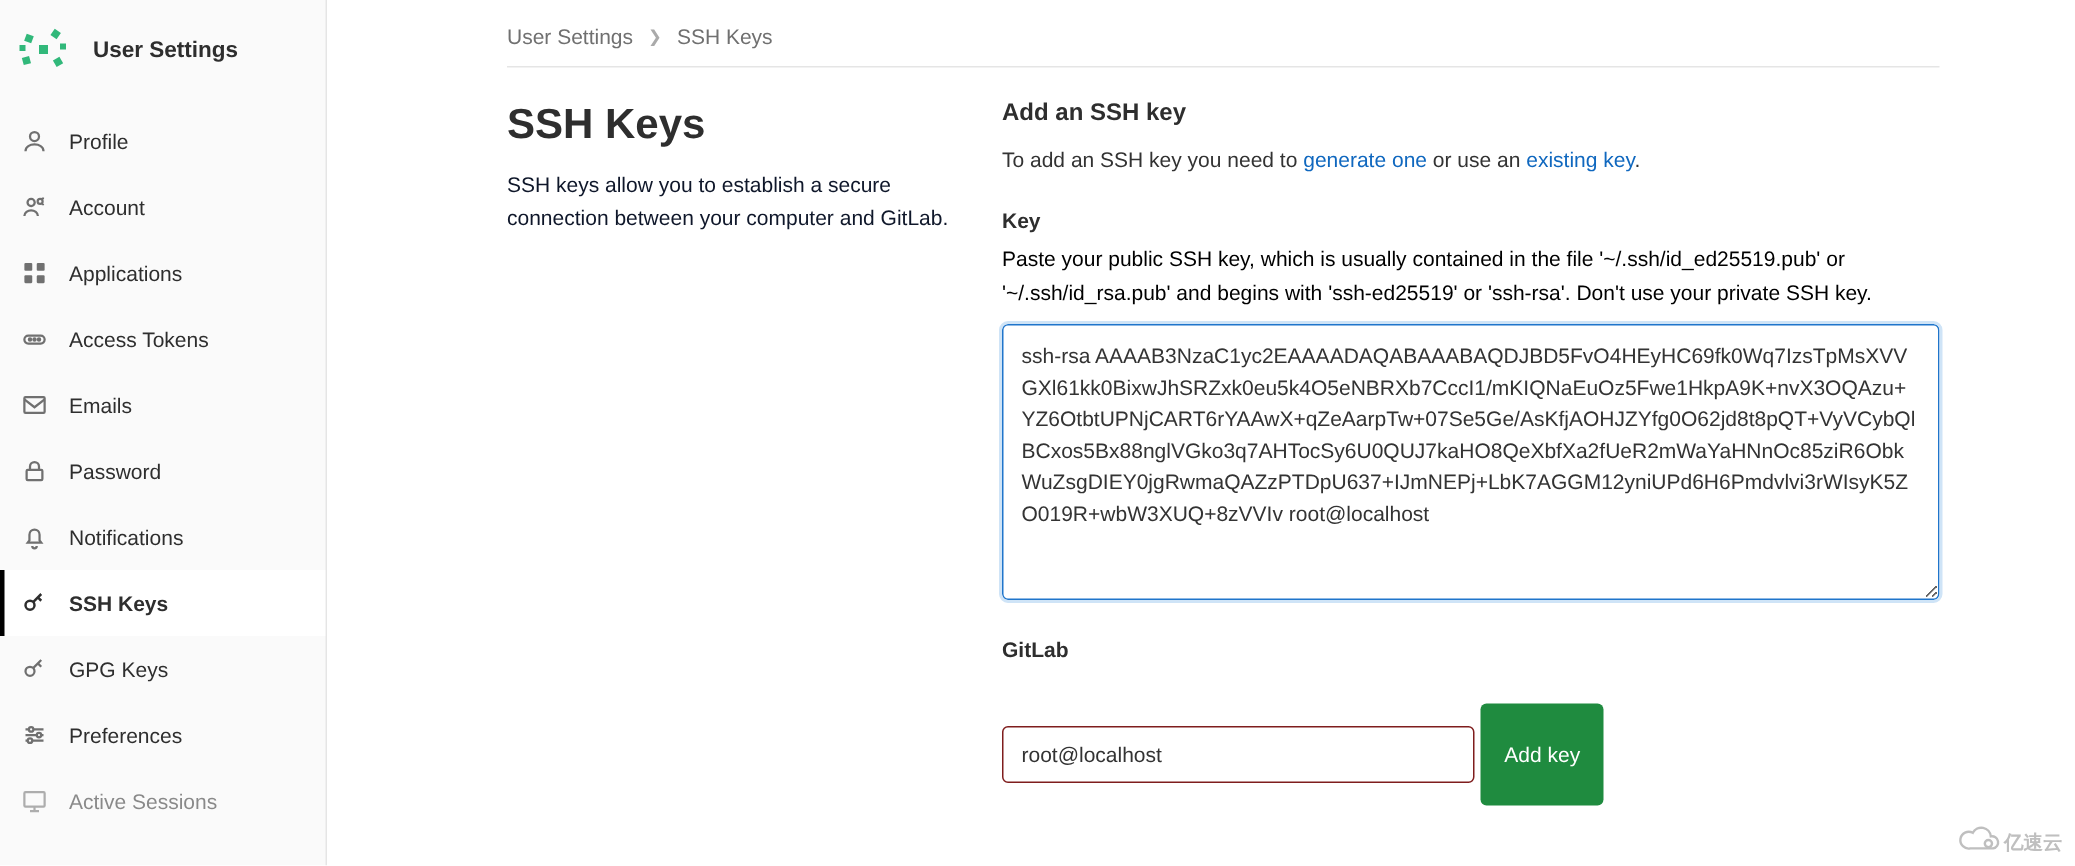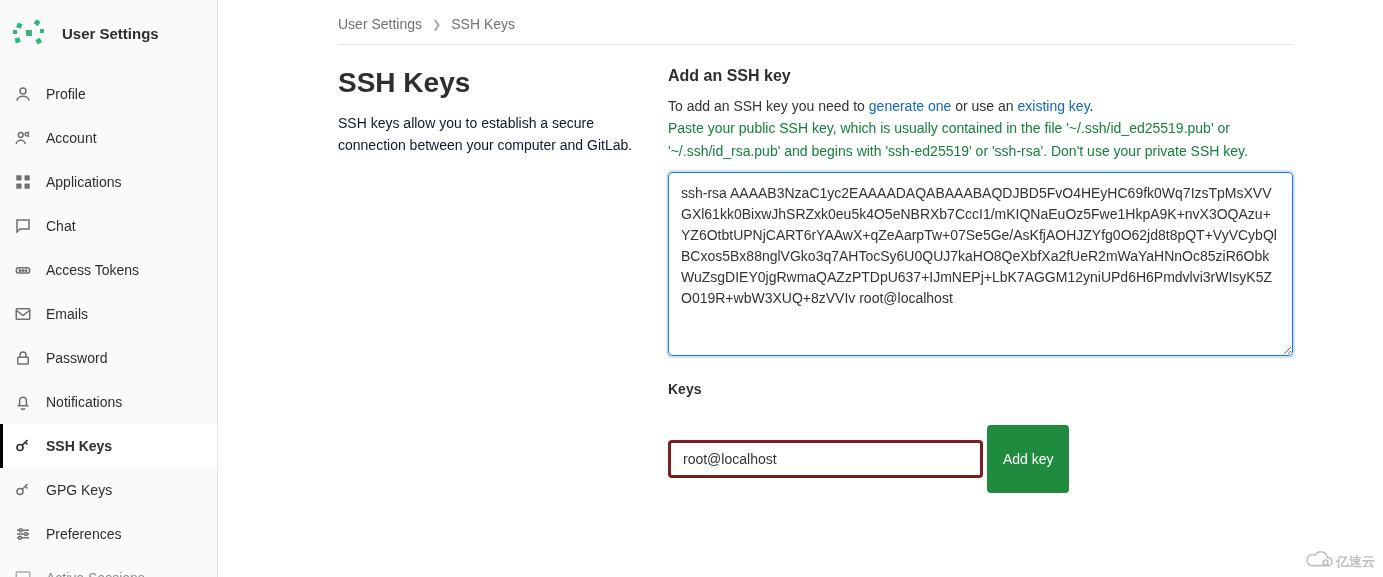--- a/index.html
+++ b/index.html
@@ -94,40 +94,40 @@
     font-weight: 600;
     margin-bottom: 10px;
     color:#2e2e2e;
   }
   .instruction { font-size:14px; line-height:1.6; color:#333; }
   .link { color:#1068bf; cursor:pointer; }
   .field-label{
     font-size:14px; font-weight:600; color:#2e2e2e;
     margin-top:22px; margin-bottom:6px; display:block;
   }
-  .hint{ font-size:14px; color:#15803d; line-height:1.6; margin-bottom:10px;}
+  .hint{ font-size:14px; color:#000000; line-height:1.6; margin-bottom:10px;}
   .help-text{ font-size:14px; color:#909090; margin-top:8px;}
   textarea.key-input{
     width:100%;
     height:184px;
     border:1px solid #1f75cb;
     border-radius:4px;
     outline: 2px solid #cfe4f7;
     padding:10px 12px;
     font-family: inherit;
     font-size:14px;
     line-height:1.5;
     color:#333;
     resize: vertical;
     word-break: break-all;
   }
   input.title-input{
     width:315px;
     height:38px;
-    border:3px solid #7f1d1d;
+    border:1px solid #7f1d1d;
     border-radius:4px;
     padding:0 12px;
     font-size:14px;
     color:#333;
   }
   .btn-success{
     margin-top:22px;
     background:#1f8b3f;
     color:#fff;
     border:none;
@@ -198,28 +198,20 @@
             <rect x="14" y="3" width="7" height="7" rx="1"></rect>
             <rect x="3" y="14" width="7" height="7" rx="1"></rect>
             <rect x="14" y="14" width="7" height="7" rx="1"></rect>
           </svg>
       </span>
       <span class="nav-label">Applications</span>
     </li>
     <li class="nav-item">
       <span class="nav-icon">
         <svg viewBox="0 0 24 24" width="18" height="18" fill="none" stroke="currentColor" stroke-width="2">
-            <path d="M4 4h16v12H8l-4 4V4z"></path>
-          </svg>
-      </span>
-      <span class="nav-label">Chat</span>
-    </li>
-    <li class="nav-item">
-      <span class="nav-icon">
-        <svg viewBox="0 0 24 24" width="18" height="18" fill="none" stroke="currentColor" stroke-width="2">
             <rect x="3" y="9" width="18" height="7" rx="3.5"></rect>
             <circle cx="8" cy="12.5" r="1" fill="currentColor"></circle>
             <circle cx="12" cy="12.5" r="1" fill="currentColor"></circle>
             <circle cx="16" cy="12.5" r="1" fill="currentColor"></circle>
           </svg>
       </span>
       <span class="nav-label">Access Tokens</span>
     </li>
     <li class="nav-item">
       <span class="nav-icon">
@@ -301,24 +293,25 @@
       <h1 class="page-heading">SSH Keys</h1>
       <p class="lead-text">SSH keys allow you to establish a secure connection between your computer and GitLab.</p>
     </div>
 
     <div class="col-right">
       <h2 class="section-heading">Add an SSH key</h2>
       <p class="instruction">
         <span>To add an SSH key you need to </span><span class="link">generate one</span><span> or use an </span><span class="link">existing key</span><span>.</span>
       </p>
 
+      <label class="field-label">Key</label>
       <p class="hint">Paste your public SSH key, which is usually contained in the file '~/.ssh/id_ed25519.pub' or '~/.ssh/id_rsa.pub' and begins with 'ssh-ed25519' or 'ssh-rsa'. Don't use your private SSH key.</p>
       <textarea class="key-input" style="">ssh-rsa AAAAB3NzaC1yc2EAAAADAQABAAABAQDJBD5FvO4HEyHC69fk0Wq7IzsTpMsXVVGXl61kk0BixwJhSRZxk0eu5k4O5eNBRXb7CccI1/mKIQNaEuOz5Fwe1HkpA9K+nvX3OQAzu+YZ6OtbtUPNjCART6rYAAwX+qZeAarpTw+07Se5Ge/AsKfjAOHJZYfg0O62jd8t8pQT+VyVCybQlBCxos5Bx88nglVGko3q7AHTocSy6U0QUJ7kaHO8QeXbfXa2fUeR2mWaYaHNnOc85ziR6ObkWuZsgDIEY0jgRwmaQAZzPTDpU637+IJmNEPj+LbK7AGGM12yniUPd6H6Pmdvlvi3rWIsyK5ZO019R+wbW3XUQ+8zVVIv root@localhost</textarea>
 
-      <label class="field-label">Keys</label>
+      <label class="field-label">GitLab</label>
       <input class="title-input" type="text" value="root@localhost" style="">
 
       <button class="btn-success">Add key</button>
     </div>
   </div>
 </main>
 
 <div class="watermark">
   <span>
     <svg viewBox="0 0 40 24" width="32" height="20" fill="none" stroke="#bfbfbf" stroke-width="2">

